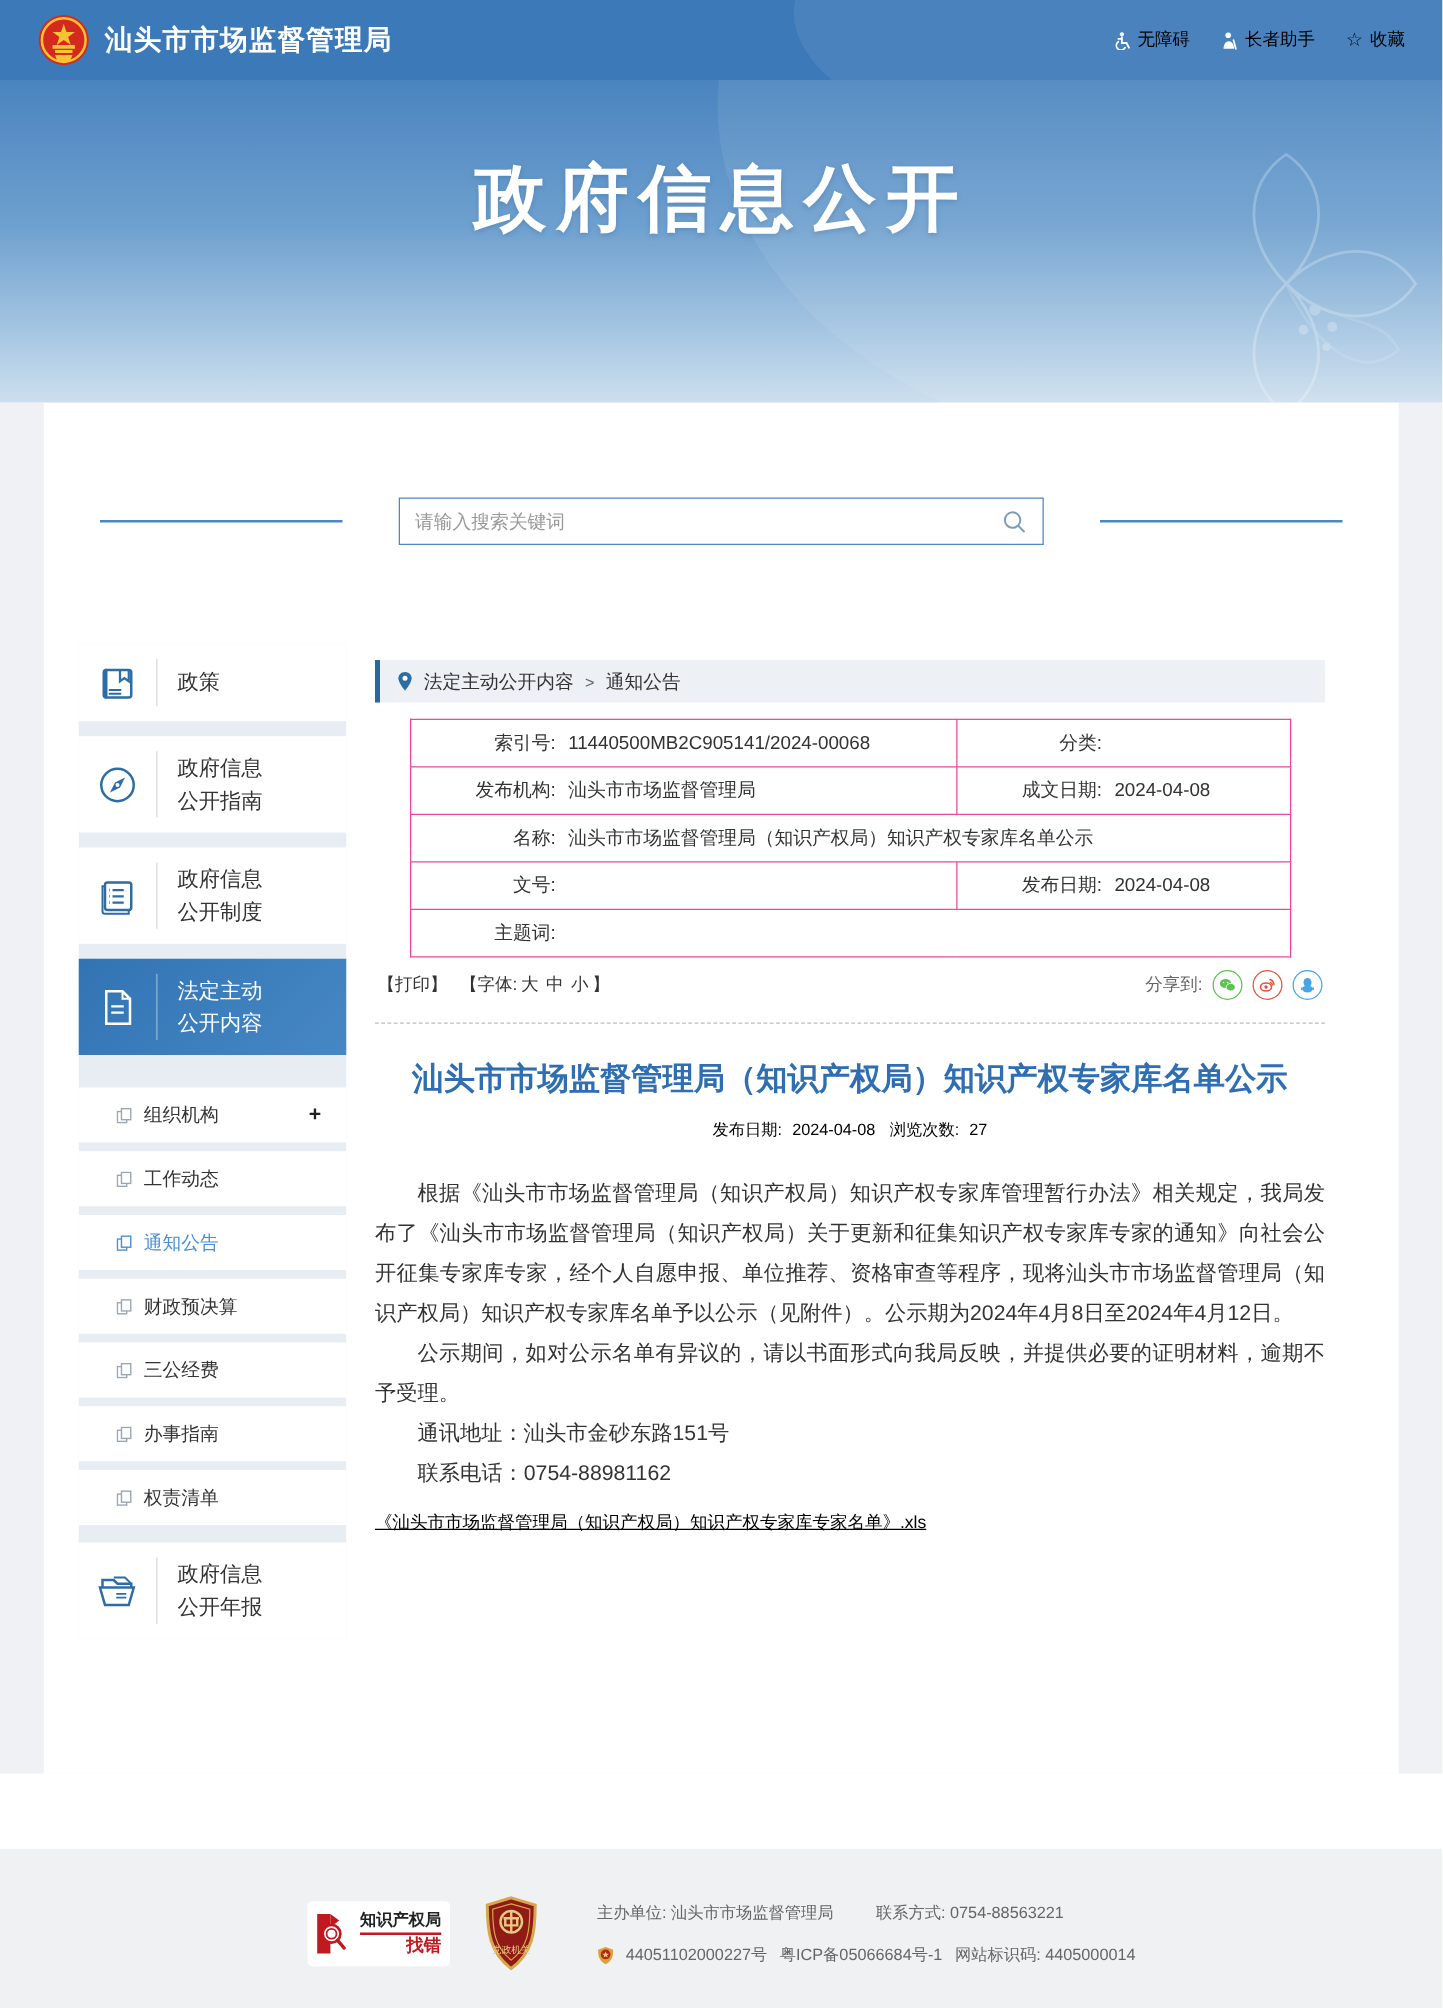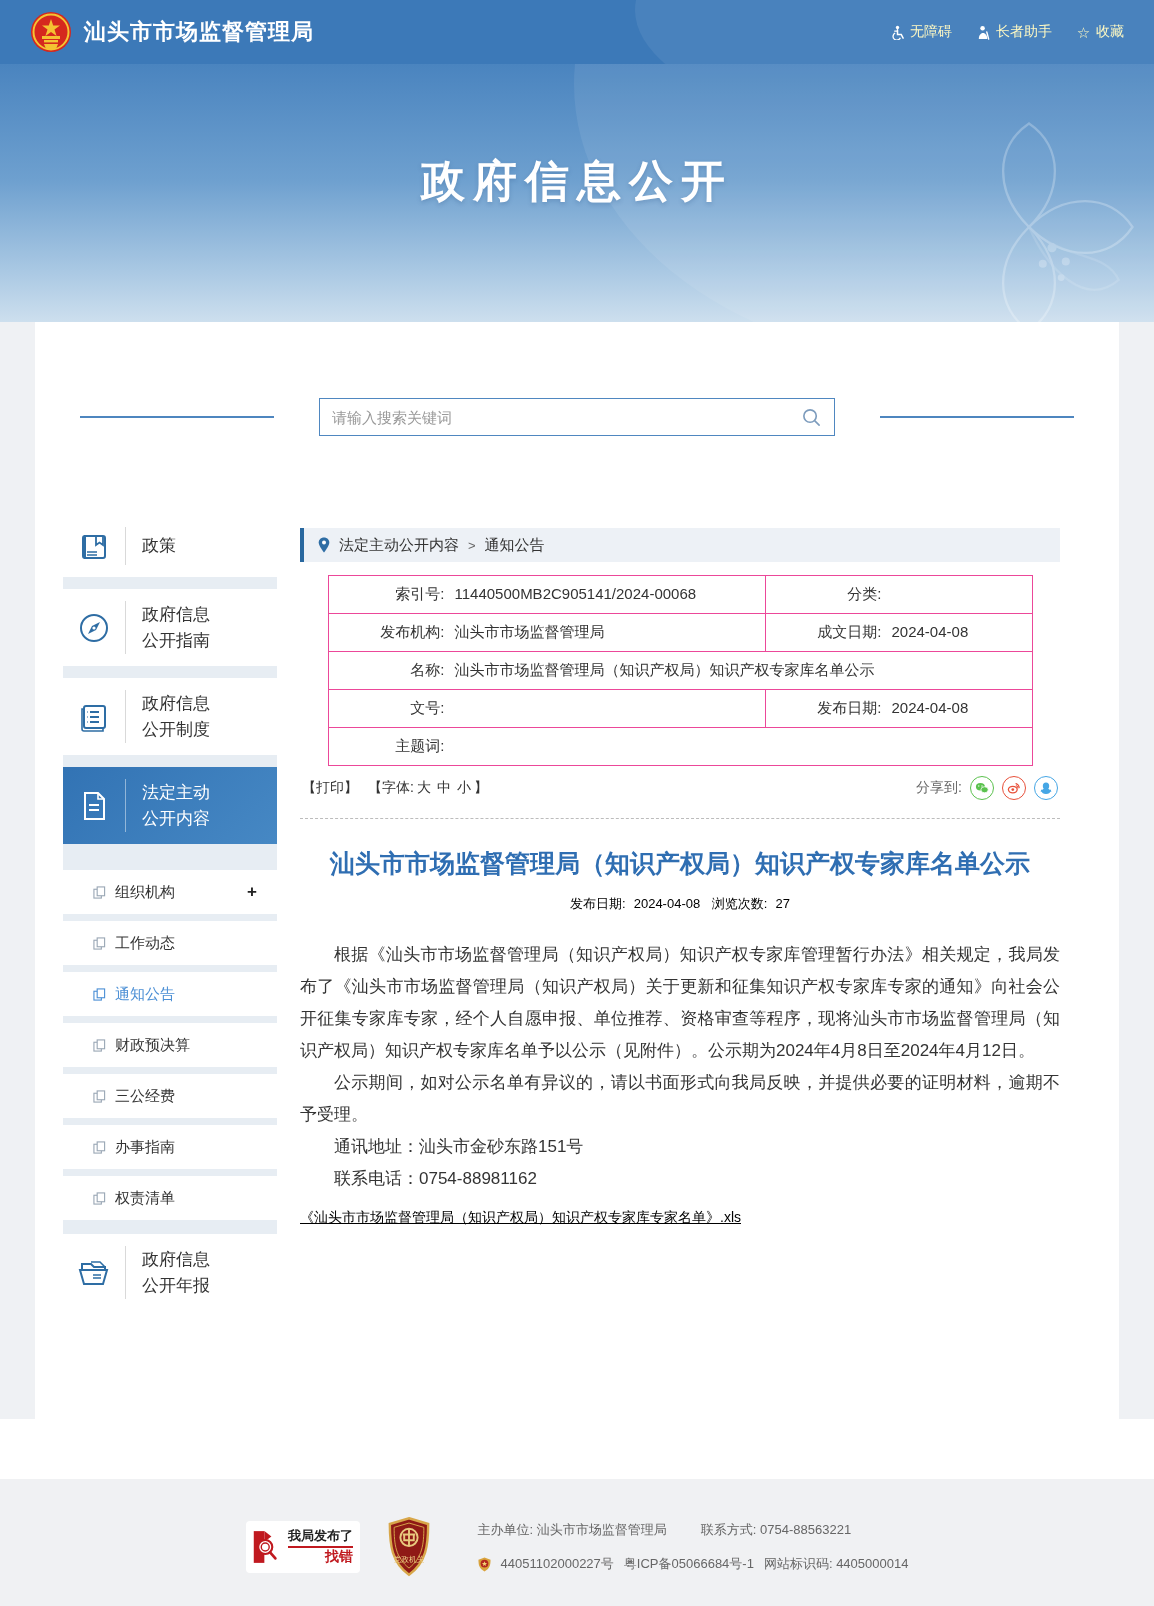--- a/index.html
+++ b/index.html
@@ -5,28 +5,28 @@
   * { margin:0; padding:0; box-sizing:border-box; }
   html,body { width:1154px; }
   body { font-family:"Liberation Sans","DejaVu Sans",sans-serif; background:#fff; color:#333; }
 
   
   .topbar { height:64px; background:#3c79b8; display:flex; align-items:center; padding:0 30px; position:relative; overflow:hidden; }
   .topbar::after { content:""; position:absolute; left:55%; top:-140px; width:900px; height:300px; border-radius:50%; background:rgba(255,255,255,.07); pointer-events:none; }
   .emblem { width:42px; height:42px; flex:0 0 auto; display:flex; }
   .site-title { color:#fff; font-size:22px; font-weight:bold; margin-left:12px; letter-spacing:1px; position:relative; z-index:2; }
   .topbar-links { margin-left:auto; display:flex; gap:24px; position:relative; z-index:2; }
-  .toplink { display:flex; align-items:center; gap:5px; color:#fef9c3; font-size:14px; text-decoration:none; cursor:pointer; }
+  .toplink { display:flex; align-items:center; gap:5px; color:#000000; font-size:14px; text-decoration:none; cursor:pointer; }
   .tl-ic { display:flex; width:15px; height:15px; align-items:center; justify-content:center; }
   .tl-star { font-size:15px; line-height:1; }
 
   
   .banner { height:258px; background:linear-gradient(180deg,#4a84bf 0%,#6ea0cf 45%,#a9c8e3 80%,#cddfee 100%); position:relative; overflow:hidden; }
   .banner::before { content:""; position:absolute; right:-180px; top:-260px; width:760px; height:560px; border-radius:50%; background:rgba(255,255,255,.08); }
-  .banner-title { text-align:center; padding-top:88px; font-size:44px; font-weight:bold; color:#fff; letter-spacing:8px; text-shadow:0 2px 4px rgba(40,80,130,.25); position:relative; z-index:2; }
+  .banner-title { text-align:center; padding-top:56px; font-size:58px; font-weight:bold; color:#fff; letter-spacing:8px; text-shadow:0 2px 4px rgba(40,80,130,.25); position:relative; z-index:2; }
   .flower { position:absolute; right:10px; bottom:-20px; opacity:.45; z-index:1; }
 
   
   .page { background:#eff1f4; padding:0 35px; }
   .card { background:#fff; padding:76px 0 108px; }
 
   
   .search-row { display:flex; align-items:center; justify-content:center; height:38px; }
   .deco-line { width:205px; height:2px; background:#4e86bf; margin:0 45px; }
   .search-box { width:544px; height:38px; border:1px solid #4f87c0; border-radius:0; display:flex; align-items:center; padding:0 12px; background:#fff; }
@@ -432,21 +432,21 @@
     <span class="fe-mag" style="display:flex;">
       <svg viewBox="0 0 34 40" width="30" height="36">
           <path d="M2 2h12v36H2z" fill="#c0191f"></path>
           <path d="M14 2l8 6-8 6z" fill="#c0191f"></path>
           <circle cx="15" cy="20" r="8" fill="#fff" stroke="#c0191f" stroke-width="2.4"></circle>
           <circle cx="15" cy="20" r="4.5" fill="none" stroke="#c0191f" stroke-width="1.6"></circle>
           <path d="M20.5 26l6 7" stroke="#c0191f" stroke-width="3" stroke-linecap="round"></path>
         </svg>
     </span>
     <span class="fe-txt">
-      <b class="fe-l1">我局发布了</b>
+      <b class="fe-l1">知识产权局</b>
       <b class="fe-l2">找错</b>
     </span>
   </a>
 
   <span class="shield-badge">
     <svg viewBox="0 0 48 64" width="46" height="62">
       <path d="M24 2 L44 8 C44 30 42 48 24 61 C6 48 4 30 4 8 Z" fill="#8f1a16" stroke="#d8a74a" stroke-width="2.5"></path>
       <path d="M24 7 L39.5 11.5 C39.5 29 38 43 24 54 C10 43 8.5 29 8.5 11.5 Z" fill="none" stroke="#d8a74a" stroke-width="1"></path>
       <circle cx="24" cy="22" r="9" fill="none" stroke="#e9c97e" stroke-width="2"></circle>
       <path d="M24 13v18M17.5 19h13M19 19v6h10v-6" stroke="#e9c97e" stroke-width="2" fill="none"></path>

